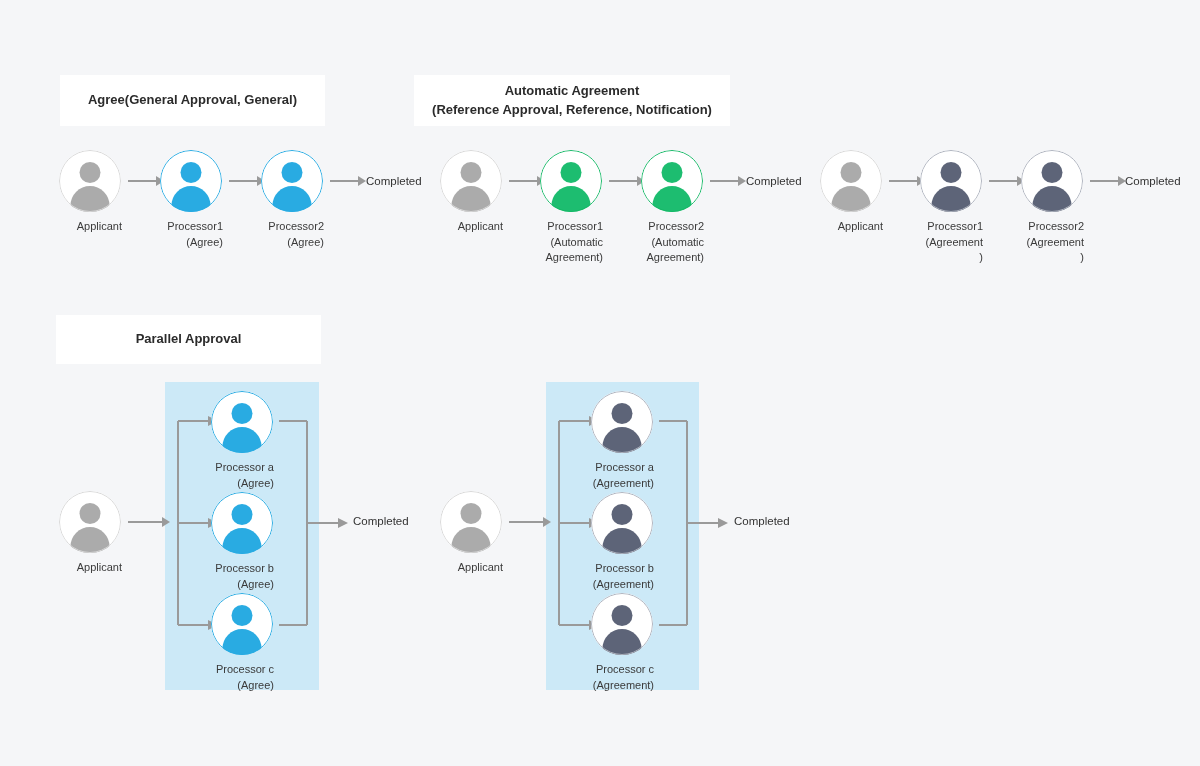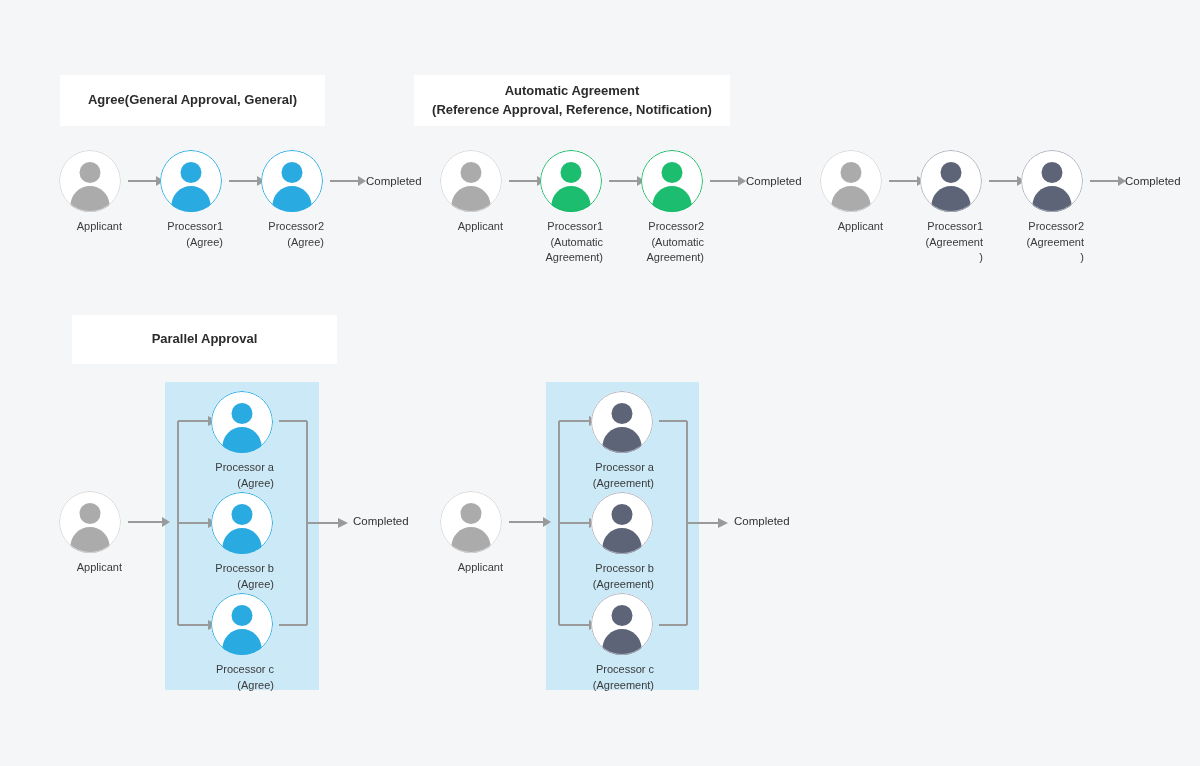--- a/index.html
+++ b/index.html
@@ -295,21 +295,21 @@
 (Agreement )</div>
   </div>
 
   <div class="arrow" style="left:1090px; top:176px; width:36px;">
     <div class="shaft" style="width:28px;"></div>
     <div class="head" style="left:28px;"></div>
   </div>
 
   <div class="flow-text" style="left:1125px; top:175px;">Completed</div>
 
-  <div class="title-box" style="left:72px; top:315px; width:265px; height:49px;">
+  <div class="title-box" style="left:56px; top:315px; width:265px; height:49px;">
     <span class="title-text">Parallel Approval</span>
   </div>
 
   <div class="panel" style="left:165px; top:382px; width:154px; height:308px;"></div>
 
   <div class="node" style="left:58px; top:491px;">
     <div class="avatar gray">
       <div class="head"></div>
       <div class="body"></div>
       <div class="ring"></div>

